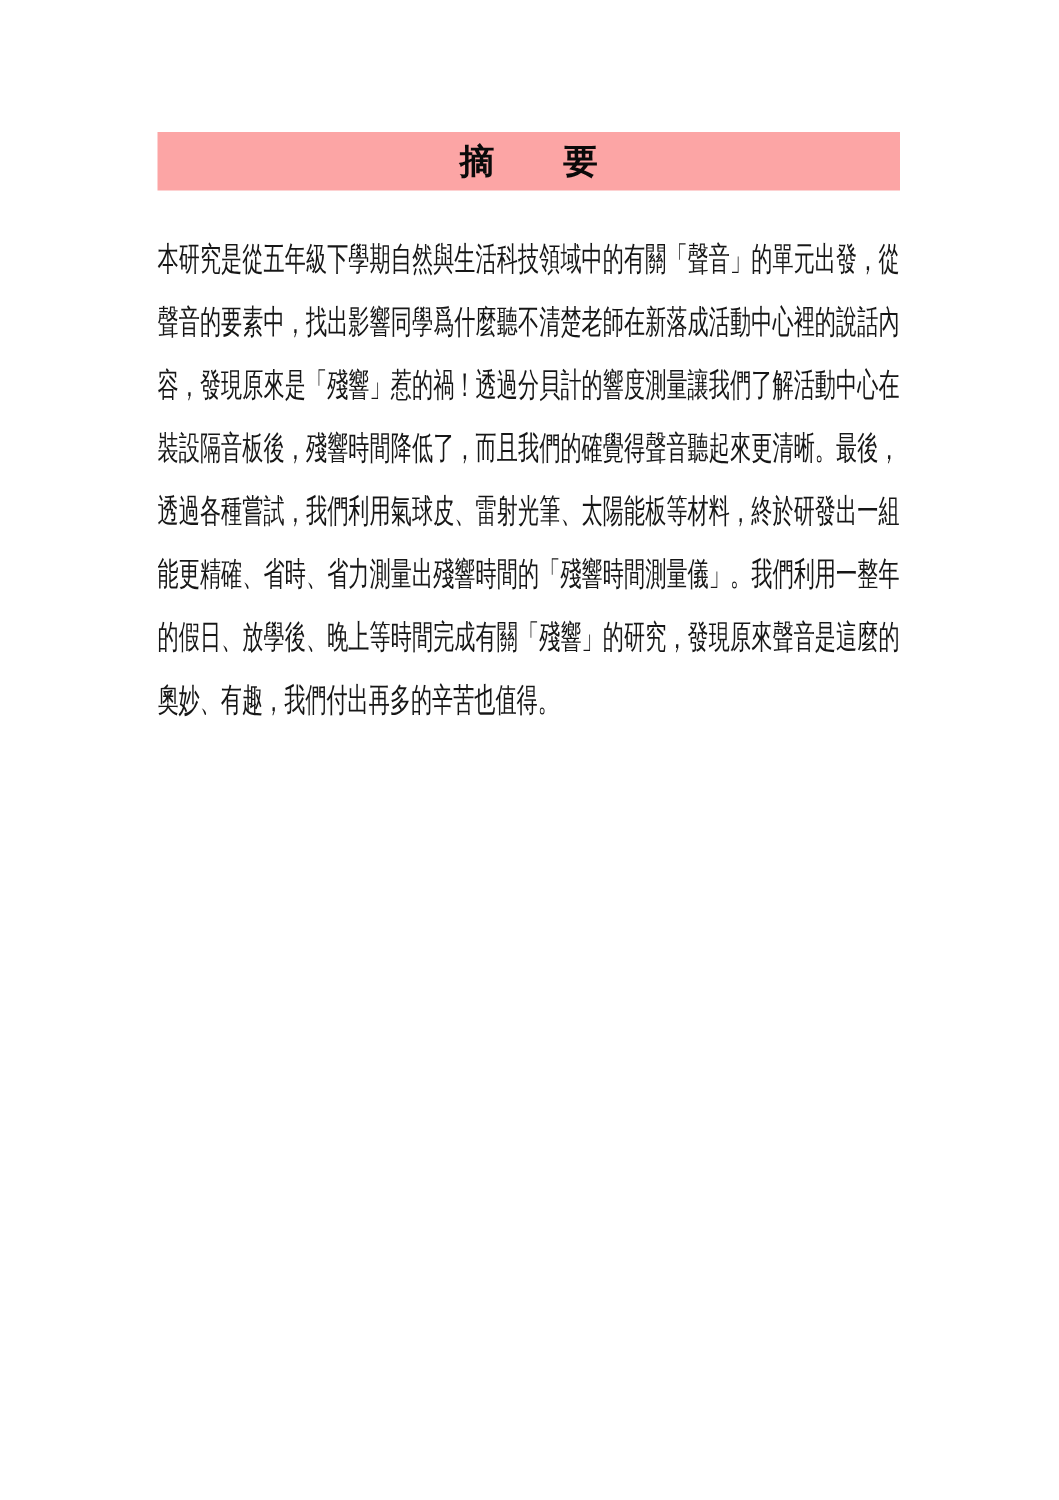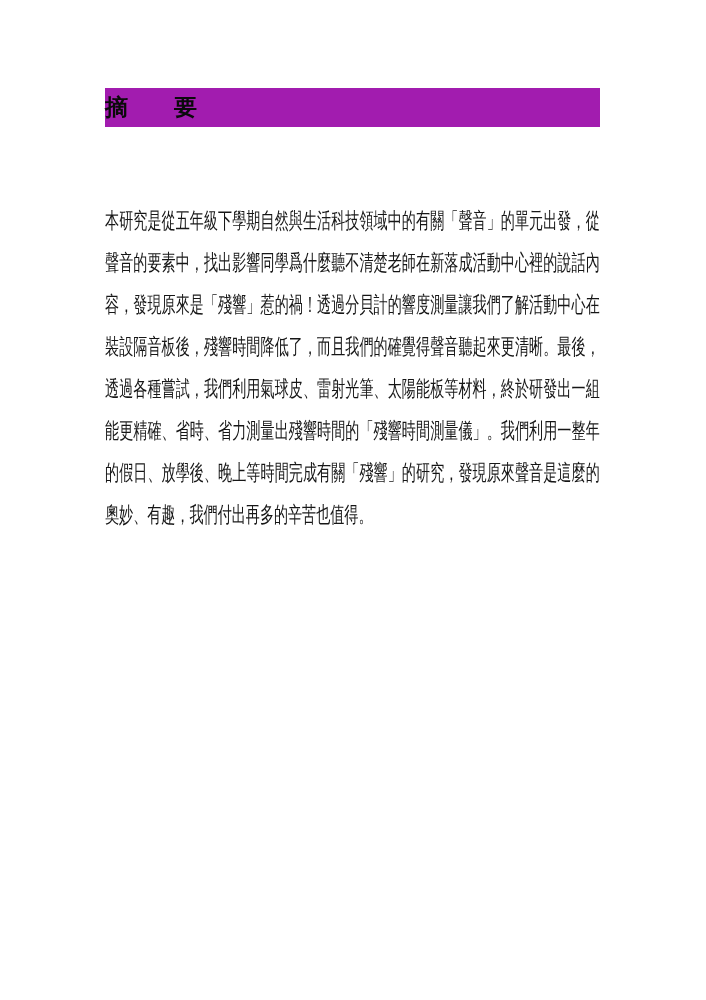--- a/index.html
+++ b/index.html
@@ -18,38 +18,37 @@
     position: absolute;
     inset: 0;
     background: #ffffff;
   }
   .header-bar {
     position: absolute;
     left: 105px;
     top: 88px;
     width: 495px;
     height: 39px;
-    background: #a21caf;
+    background: #fca5a5;
     display: flex;
     align-items: center;
-    justify-content: flex-start;
+    justify-content: center;
   }
   .header-title {
     font-size: 23px;
     font-weight: bold;
     color: #0a0a0a;
     line-height: 1;
     white-space: pre;
   }
   .abstract {
     position: absolute;
     left: 105px;
     top: 152px;
     width: 495px;
-    margin-top: 48px;
   }
   .abstract .line {
     width: 773px;               
     transform: scaleX(0.64);    
     transform-origin: left top;
     font-size: 22px;
     line-height: 42px;
     color: #161616;
     text-align: justify;
     text-align-last: justify;

